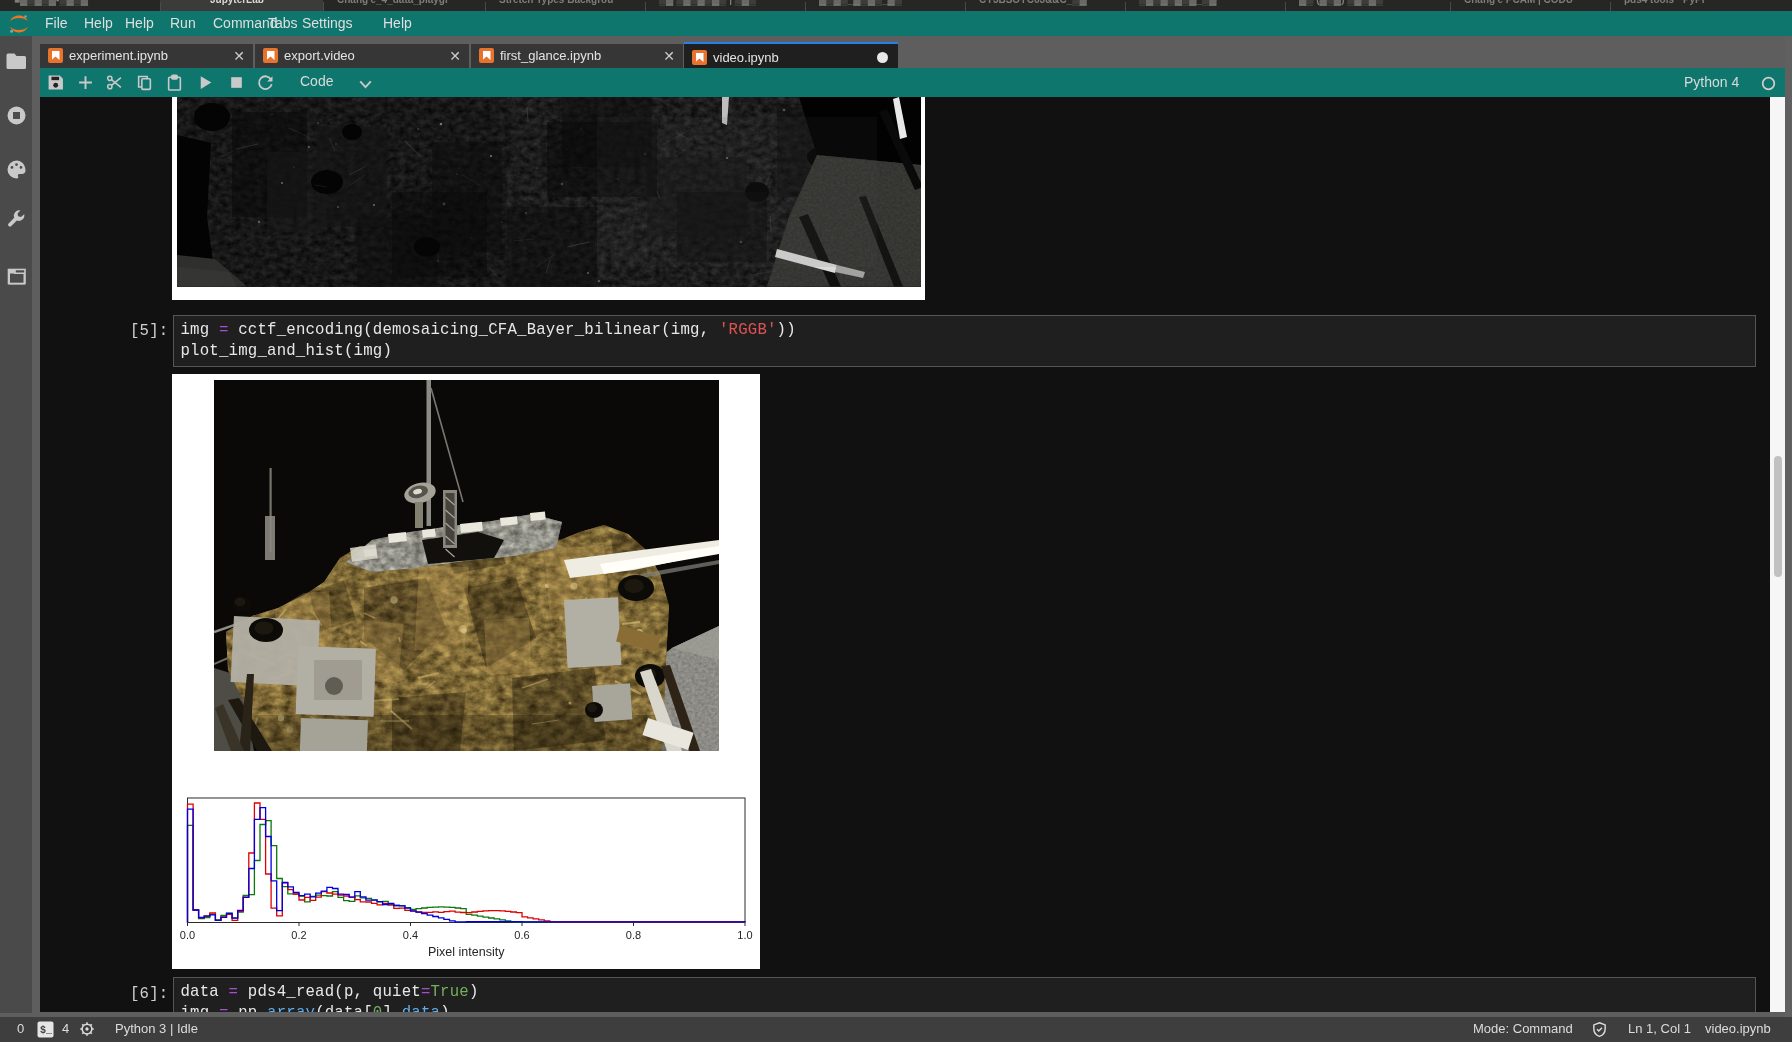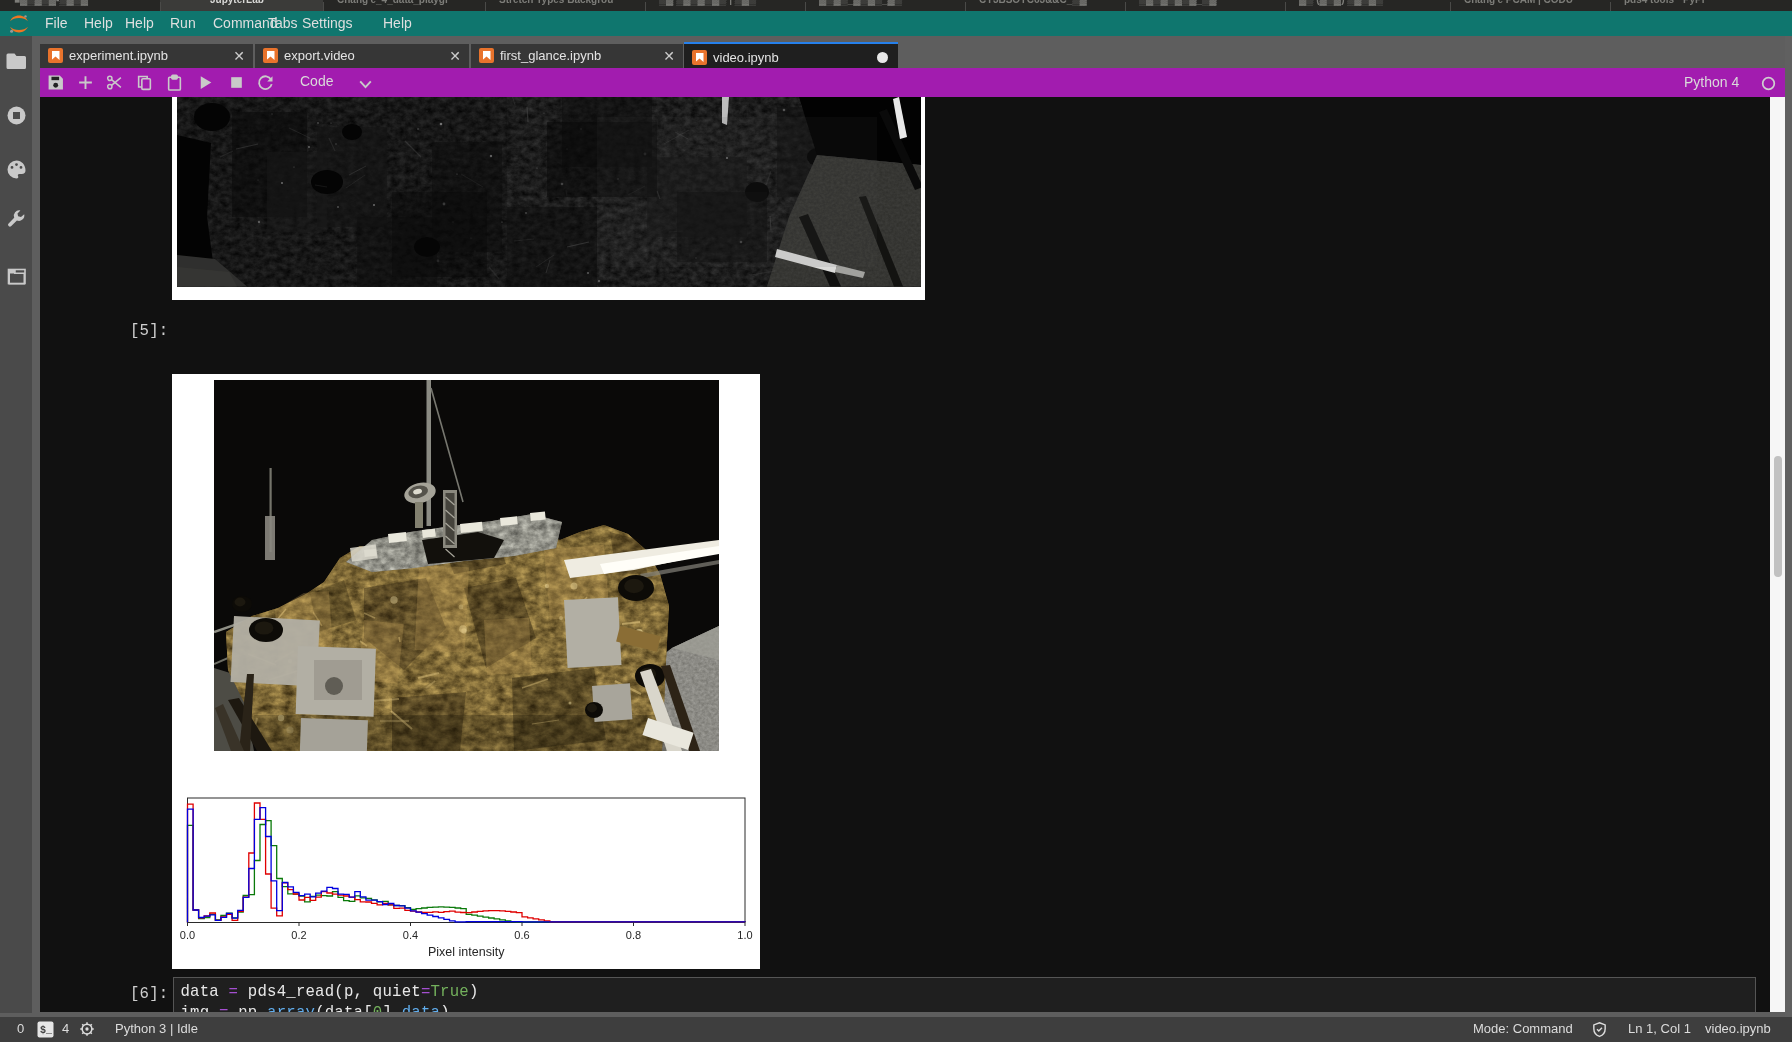--- a/index.html
+++ b/index.html
@@ -24,21 +24,21 @@
   .ntab .ttl{position:absolute;top:4px;left:29px;white-space:nowrap;}
   .ntab .cls{position:absolute;top:3.5px;right:8px;color:#cccccc;font-size:14px;}
   .nicon{position:absolute;left:8px;top:4px;width:15px;height:15px;background:#e8732c;
     border-radius:2px;}
   .nicon:after{content:"";position:absolute;left:3.5px;top:3px;width:8px;height:9px;
     background:#fff;clip-path:polygon(0 0,100% 0,100% 100%,50% 62%,0 100%);}
   #tabactive{background:#1f1f1f;border-top:2px solid #2680eb;top:42px;height:24px;}
   #dirty{position:absolute;right:10px;top:8px;width:11px;height:11px;border-radius:50%;
     background:#e8e8e8;}
   
-  #toolbar{left:40px;top:68px;width:1745px;height:29px;background:#a21caf;color:#c9c9c9;}
+  #toolbar{left:40px;top:68px;width:1745px;height:29px;background:#0f766e;color:#c9c9c9;}
   .tbi{position:absolute;top:6px;width:17px;height:17px;}
   
   #content{left:40px;top:97px;width:1730px;height:915px;background:#111;overflow:hidden;}
   
   #sbtrack{left:1770px;top:97px;width:15px;height:915px;background:#f6f6f6;}
   #sbthumb{left:1774px;top:456px;width:8px;height:121px;background:#c1c1c1;border-radius:4px;}
   #rstrip{left:1785px;top:36px;width:7px;height:981px;background:#606060;}
   
   .prompt{position:absolute;color:#d0d0d0;font-family:"Liberation Mono",monospace;
     font-size:15.7px;letter-spacing:0.2px;}
@@ -323,20 +323,24 @@
           <path d="M81,47 l-22,5" stroke="#6a6a6a" stroke-width="1.1" opacity="0.37"></path>
           <rect x="370" y="25" width="110" height="75" fill="#0a0a0a" opacity="0.55"></rect>
           <rect x="500" y="95" width="90" height="70" fill="#0b0b0b" opacity="0.5"></rect>
           <rect x="215" y="95" width="95" height="85" fill="#0c0c0c" opacity="0.45"></rect>
           <rect x="0" y="0" width="330" height="189.5" fill="#000" opacity="0.16"></rect>
           <rect x="420" y="20" width="280" height="150" fill="#4a4a4a" opacity="0.10"></rect>
         </svg>
       </div>
 
     <div class="prompt" style="left:90px;top:225px;">[5]:</div>
+    <div class="cellbox" style="top:217.5px;height:50px;">
+      <div class="code" style="top:4px;"><span>img <span class="kw">=</span> cctf_encoding(demosaicing_CFA_Bayer_bilinear(img, <span class="str">'RGGB'</span>))
+plot_img_and_hist(img)</span></div>
+    </div>
 
     <div class="abs" style="left:132px;top:277px;width:588px;height:595px;background:#fff;" id="fig2holder">
         <svg width="588" height="595" viewBox="0 0 588 595" style="position:absolute;left:0;top:0;">
           <defs>
 <filter id="goldn" color-interpolation-filters="sRGB" x="-5%" y="-5%" width="110%" height="110%">
  <feTurbulence type="fractalNoise" baseFrequency="0.09 0.13" numOctaves="4" seed="17"></feTurbulence>
  <feColorMatrix type="matrix" values="0.66 0 0 0 0.17  0.58 0 0 0 0.125  0.36 0 0 0 0.035  0 0 0 0 1"></feColorMatrix>
 </filter>
 <filter id="groundn" color-interpolation-filters="sRGB" x="0" y="0" width="100%" height="100%">
  <feTurbulence type="fractalNoise" baseFrequency="0.3 0.35" numOctaves="3" seed="5"></feTurbulence>

